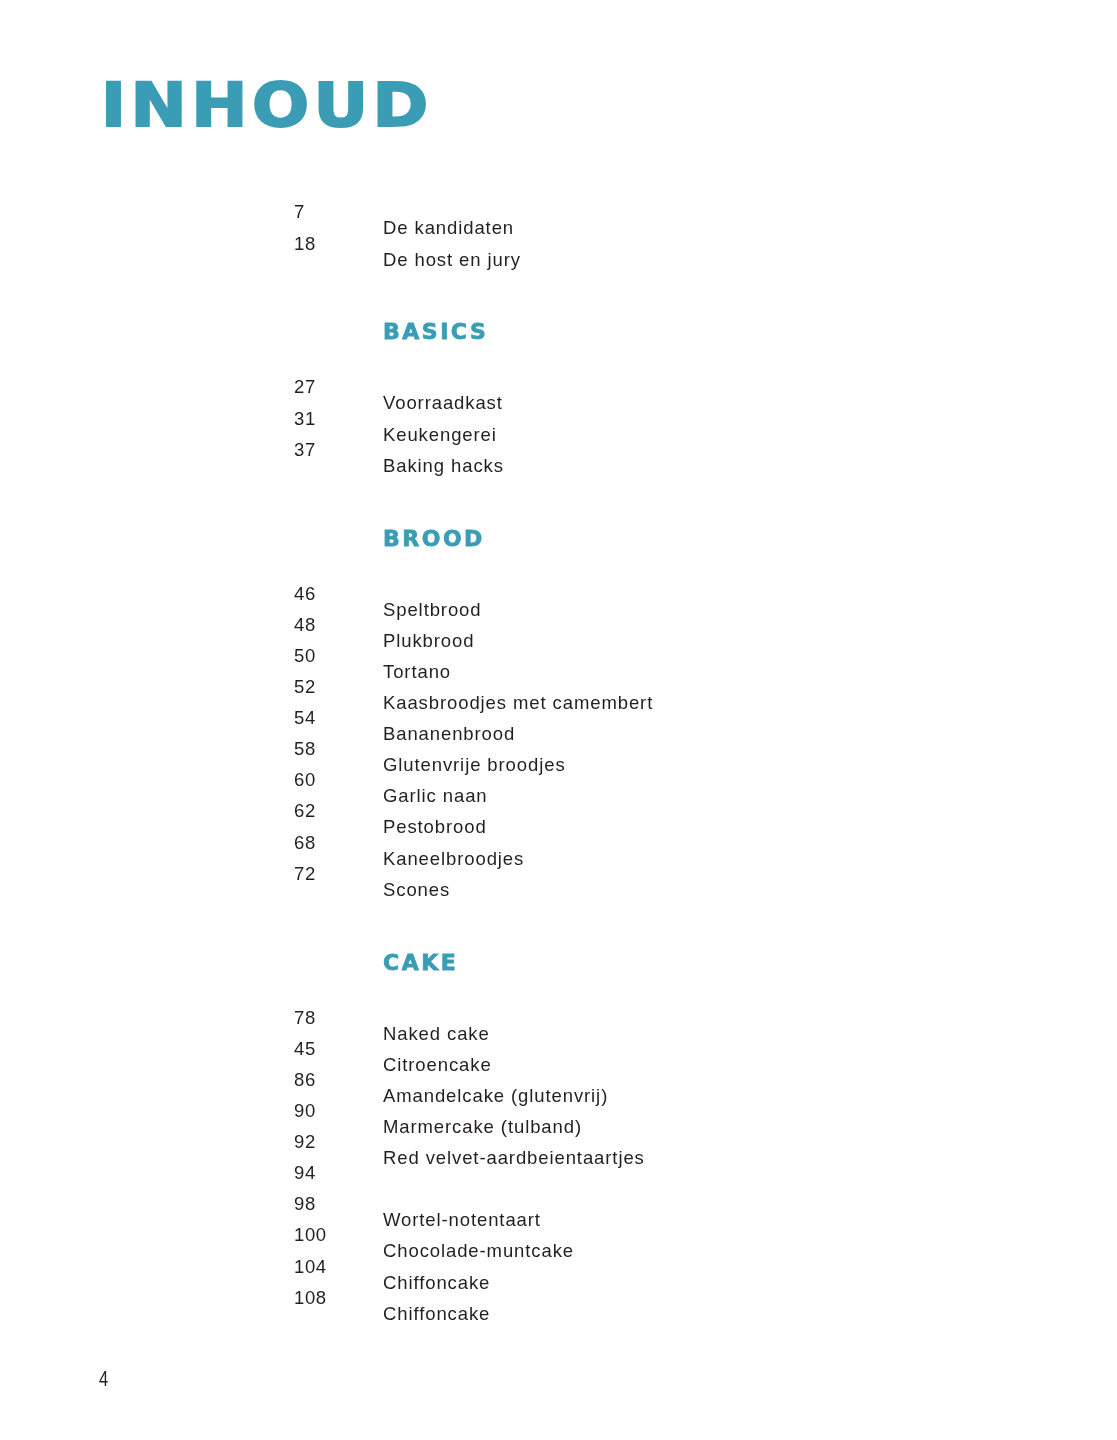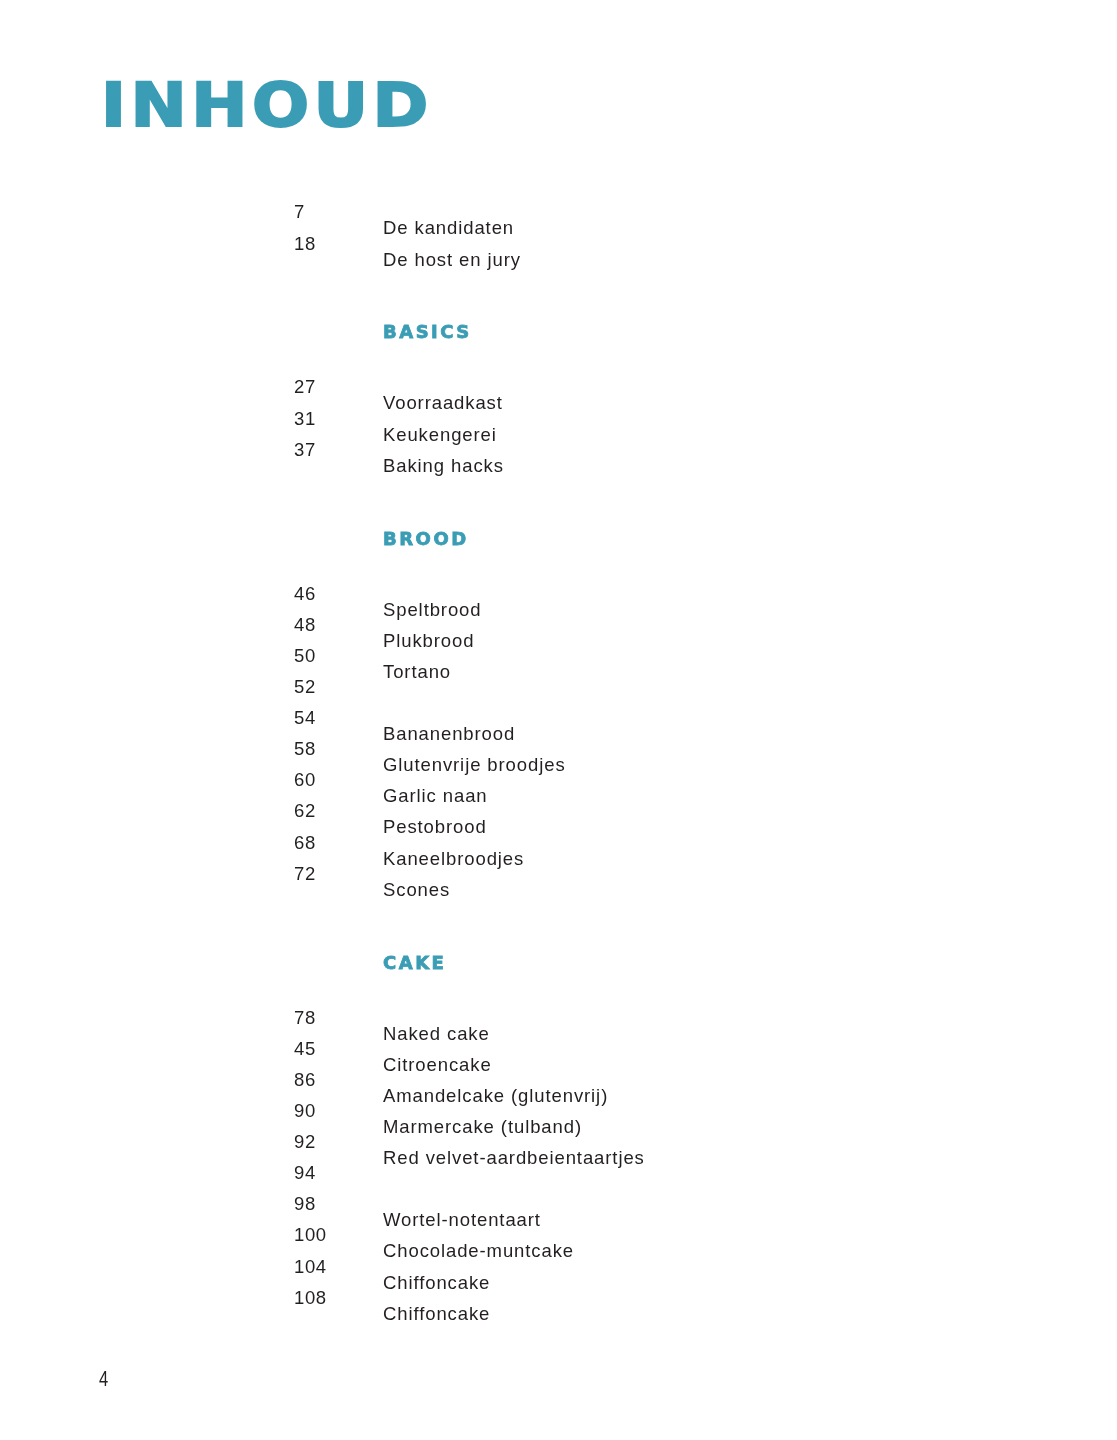--- a/index.html
+++ b/index.html
@@ -27,21 +27,21 @@
       color: #3a9db5;
       transform: scaleX(1.12);
       transform-origin: left center;
       -webkit-text-stroke: 2px #3a9db5;
     }
     .section-head {
       position: absolute;
       left: 383px;
       font-family: "DejaVu Sans", sans-serif;
       font-weight: 900;
-      font-size: 18px;
+      font-size: 22px;
       line-height: 22px;
       letter-spacing: 2.5px;
       color: #3a9db5;
       -webkit-text-stroke: 0.8px #3a9db5;
     }
     .row {
       position: absolute;
       left: 0;
       height: 24px;
       width: 1117px;
@@ -116,20 +116,21 @@
 <div class="row" style="top:613px">
   <span class="page">48</span>
   <span class="label">Plukbrood</span>
 </div>
 <div class="row" style="top:644px">
   <span class="page">50</span>
   <span class="label">Tortano</span>
 </div>
 <div class="row" style="top:675px">
   <span class="page">52</span>
+  <span class="label">Kaasbroodjes met camembert</span>
 </div>
 <div class="row" style="top:706px">
   <span class="page">54</span>
   <span class="label">Bananenbrood</span>
 </div>
 <div class="row" style="top:737px">
   <span class="page">58</span>
   <span class="label">Glutenvrije broodjes</span>
 </div>
 <div class="row" style="top:768px">

